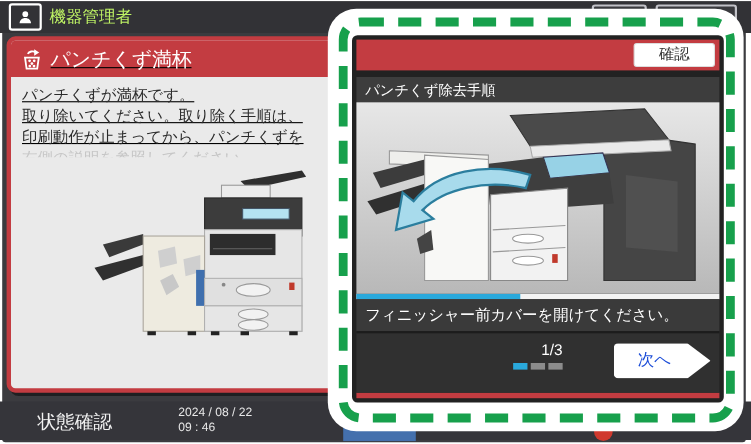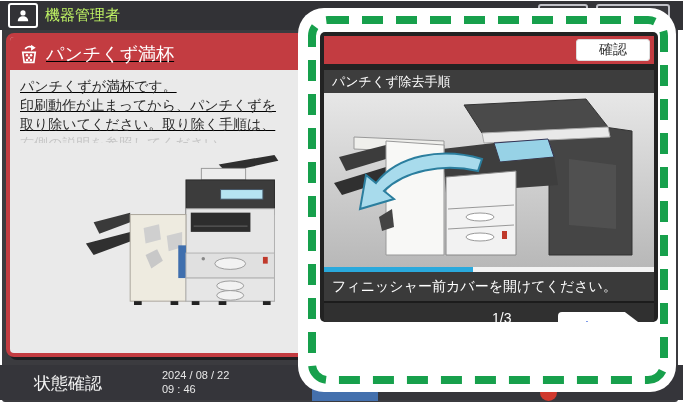--- a/index.html
+++ b/index.html
@@ -33,21 +33,21 @@
   .task-tile i{position:absolute;top:2px;width:7px;height:5px;background:#26262c;}
   .alert-dot{position:absolute;left:540px;top:384px;width:17px;height:17px;border-radius:50%;
              background:#d0392e;z-index:1;}
 
   
   .overlay-white{position:absolute;left:298px;top:8px;width:378px;height:384px;background:#fff;
                  border-radius:26px;z-index:5;}
   .green-dash{position:absolute;left:0;top:0;z-index:7;pointer-events:none;}
 
   
-  .guide-dialog{position:absolute;left:320px;top:32px;width:338px;height:290px;background:#222;
+  .guide-dialog{position:absolute;left:320px;top:32px;width:338px;height:334px;background:#222;
                 border-radius:5px;z-index:6;overflow:hidden;padding:4px 4px 0;box-sizing:border-box;}
   .dlg-header{height:28px;background:#c33c41;position:relative;}
   .confirm-btn{position:absolute;right:4px;top:3px;width:74px;height:22px;background:#fff;
                border:1px solid #ddd;border-radius:3px;font-size:14px;color:#333;
                display:flex;align-items:center;justify-content:center;box-sizing:border-box;}
   .dlg-gap{height:6px;}
   .dlg-title{height:23px;background:#3d3d3d;color:#fff;font-size:13px;line-height:23px;padding-left:8px;}
   .dlg-image{height:174px;background:linear-gradient(180deg,#e7e7e7,#b8b8b8);position:relative;overflow:hidden;}
   .dlg-image svg{position:absolute;left:0;top:4px;}
   .dlg-progress{height:5px;background:#f3f3f3;}
@@ -91,22 +91,22 @@
         <circle cx="9.5" cy="13.5" r="1.5" fill="#fff"></circle>
           <circle cx="14.5" cy="13.5" r="1.5" fill="#fff"></circle>
         <circle cx="12" cy="16.5" r="1.5" fill="#fff"></circle>
         <circle cx="9.7" cy="19.3" r="1.5" fill="#fff"></circle>
           <circle cx="14.3" cy="19.3" r="1.5" fill="#fff"></circle>
       </svg>
       <span>パンチくず満杯</span>
     </div>
     <div class="error-body">
       <div>パンチくずが満杯です。</div>
+      <div>取り除いてください。取り除く手順は、</div>
       <div>印刷動作が止まってから、パンチくずを</div>
-      <div>取り除いてください。取り除く手順は、</div>
       <div class="clipped-line">右側の説明を参照してください。</div>
     </div>
 
     <svg class="front-illust" width="222" height="152" viewBox="0 0 230 158">
       <polygon points="150,12 208,2 212,8 158,20" fill="#2f2f2f"></polygon>
       <rect x="132" y="16" width="46" height="12" fill="#ececec" stroke="#999"></rect>
       <rect x="116" y="28" width="92" height="36" fill="#3c3c3c" stroke="#2a2a2a"></rect>
       <rect x="152" y="38" width="44" height="10" fill="#b5e3f2" stroke="#456"></rect>
       <rect x="116" y="58" width="92" height="96" fill="#e6e6e6" stroke="#b0b0b0"></rect>
       <rect x="121" y="62" width="62" height="20" fill="#2d2d2d"></rect>

